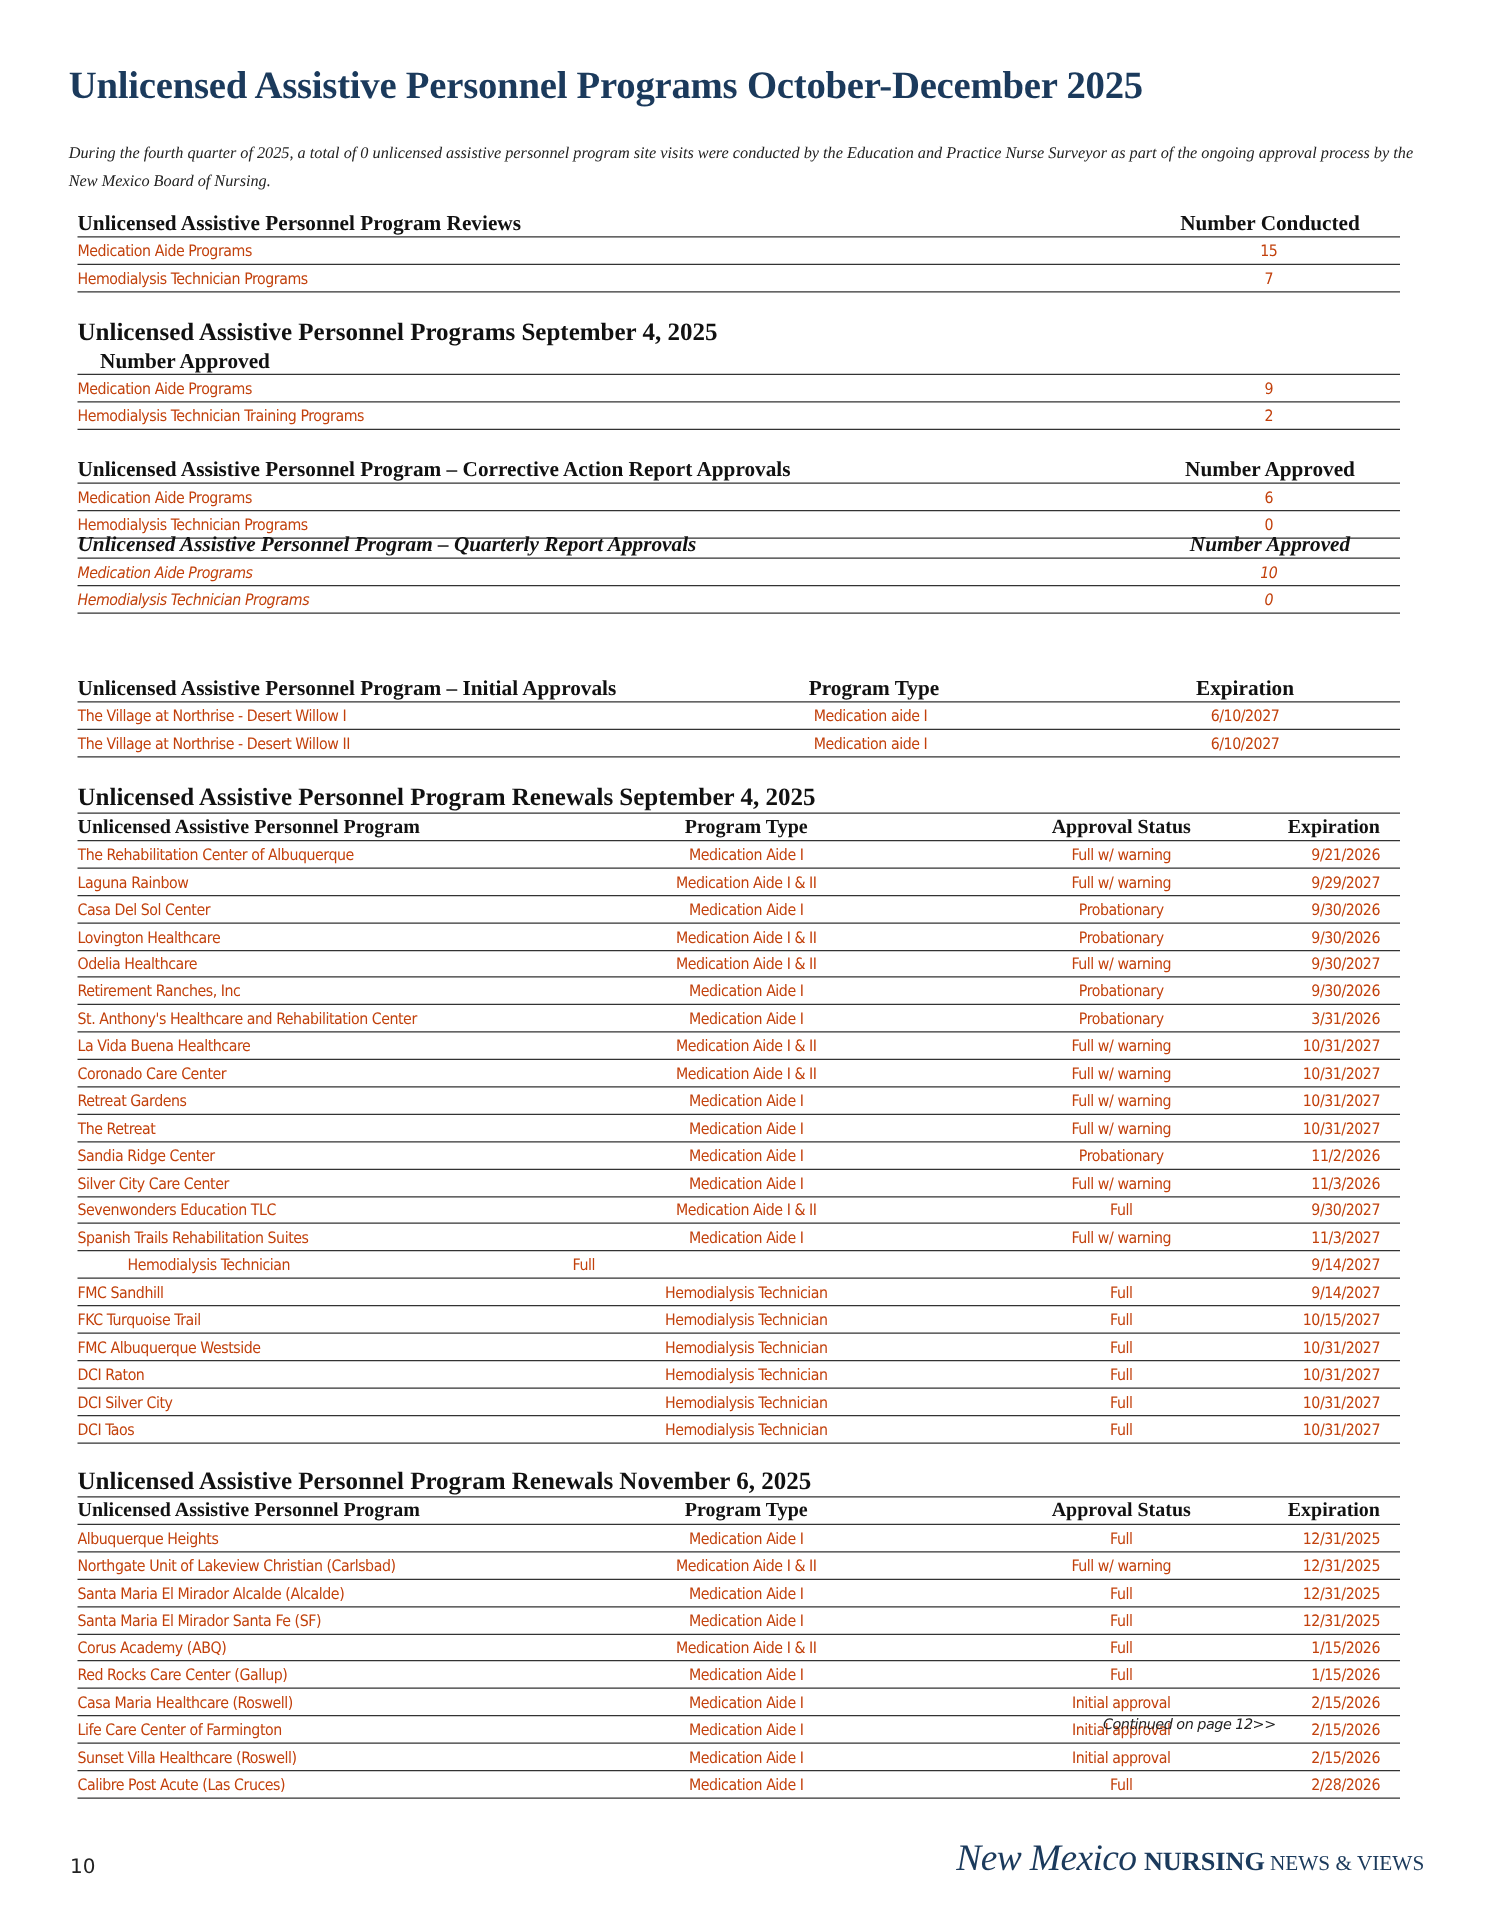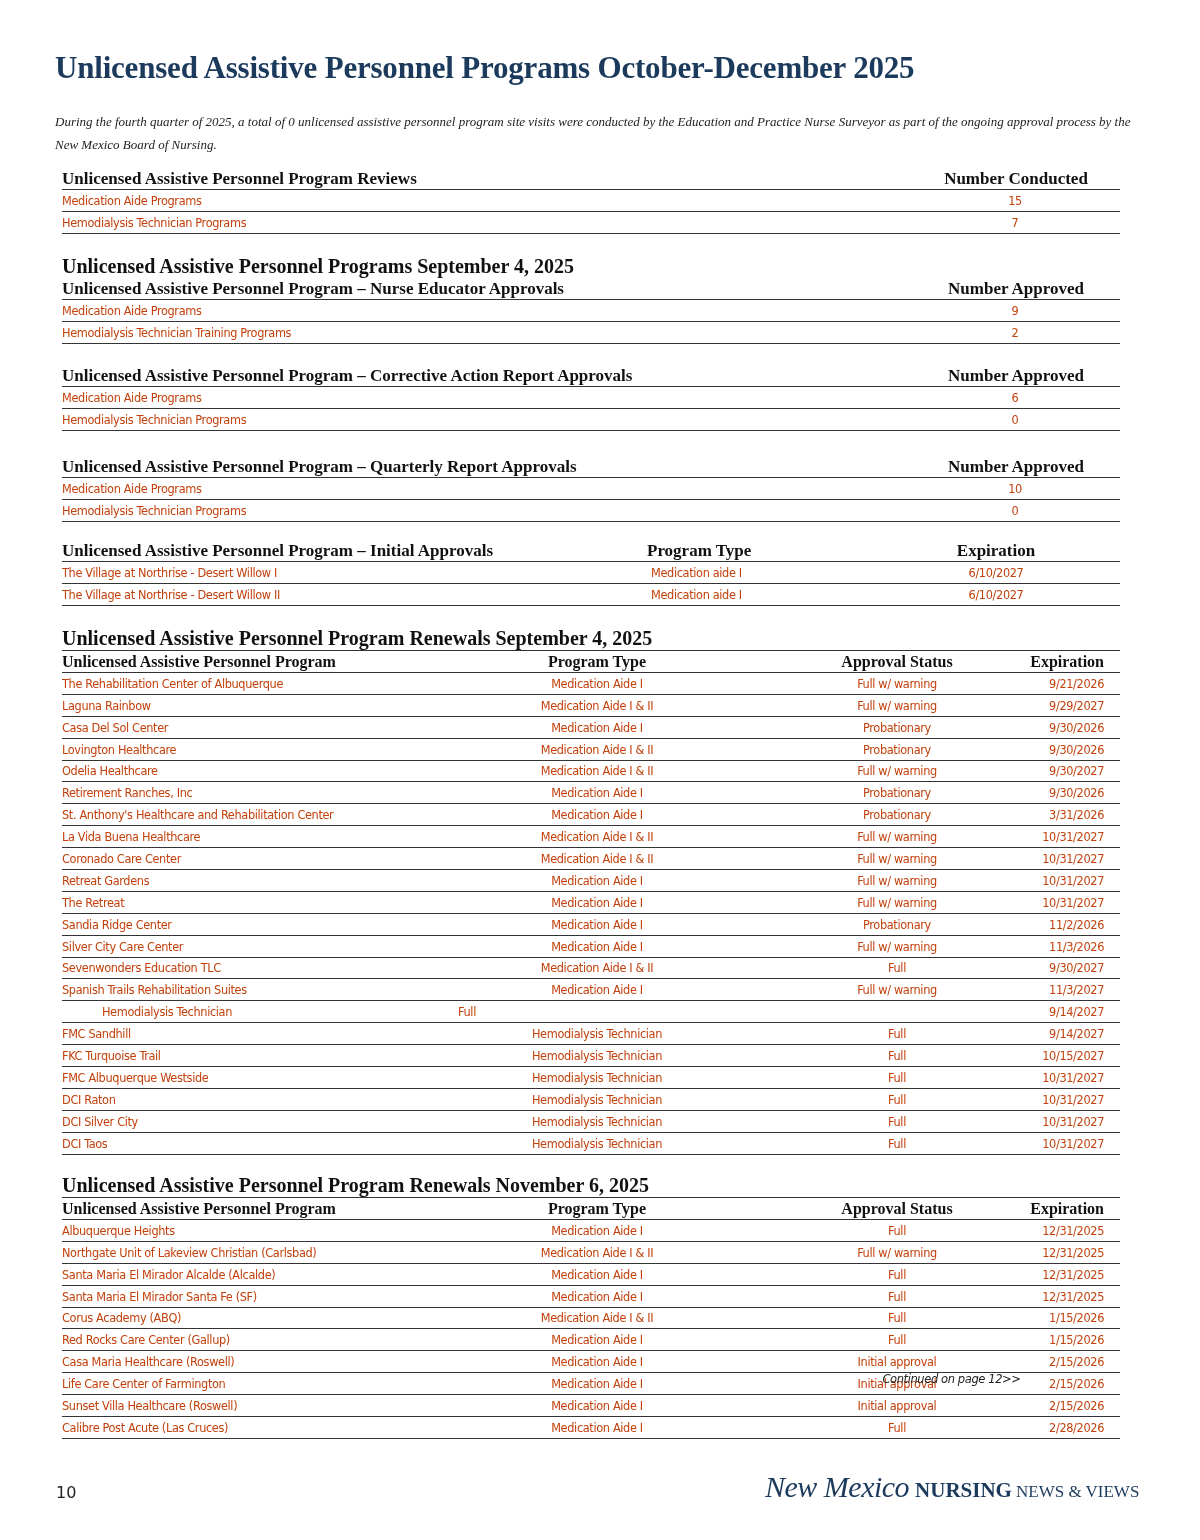--- a/index.html
+++ b/index.html
@@ -91,21 +91,20 @@
   </div>
   <div class="row">
     <span class="c2-name">Hemodialysis Technician Programs</span>
     <span class="c2-val">7</span>
   </div>
 </div>
 
 <div class="section" style="top:254px;">
   <div class="sec-title">Unlicensed Assistive Personnel Programs September 4, 2025</div>
   <div class="hdr-row">
-    <span class="c2-name">Unlicensed Assistive Personnel Program – Nurse Educator Approvals</span>
     <span class="c2-hdr-val">Number Approved</span>
   </div>
   <div class="row">
     <span class="c2-name">Medication Aide Programs</span>
     <span class="c2-val">9</span>
   </div>
   <div class="row">
     <span class="c2-name">Hemodialysis Technician Training Programs</span>
     <span class="c2-val">2</span>
   </div>
@@ -119,21 +118,21 @@
   <div class="row">
     <span class="c2-name">Medication Aide Programs</span>
     <span class="c2-val">6</span>
   </div>
   <div class="row">
     <span class="c2-name">Hemodialysis Technician Programs</span>
     <span class="c2-val">0</span>
   </div>
 </div>
 
-<div class="section" style="top:456px;">
+<div class="section" style="top:425px;font-style:italic;">
   <div class="hdr-row">
     <span class="c2-name">Unlicensed Assistive Personnel Program – Quarterly Report Approvals</span>
     <span class="c2-hdr-val">Number Approved</span>
   </div>
   <div class="row">
     <span class="c2-name">Medication Aide Programs</span>
     <span class="c2-val">10</span>
   </div>
   <div class="row">
     <span class="c2-name">Hemodialysis Technician Programs</span>

